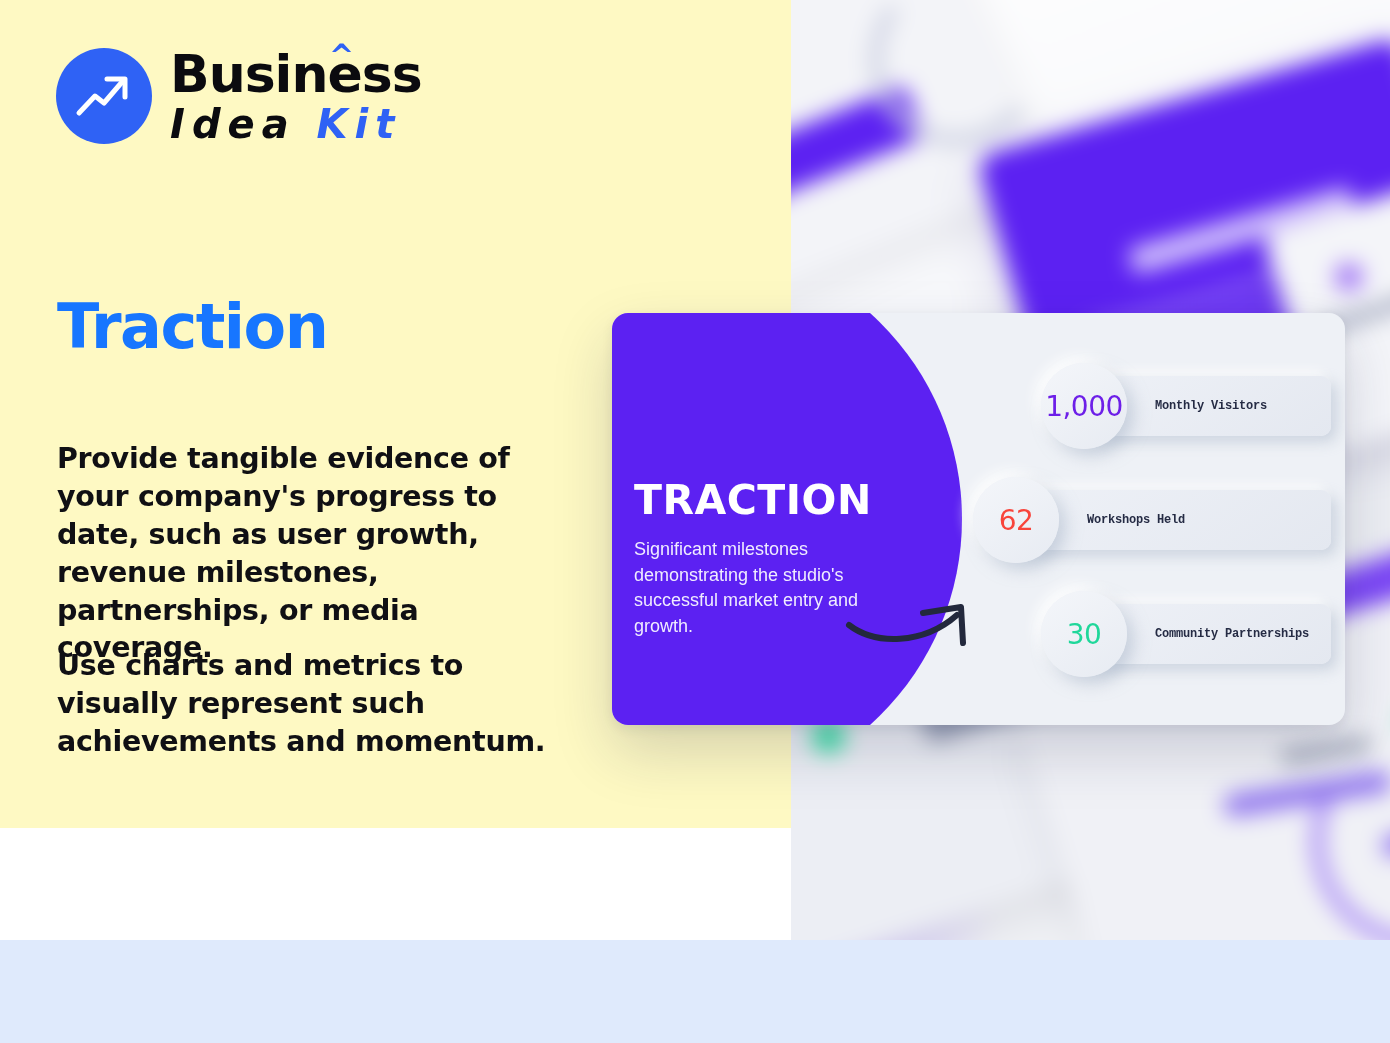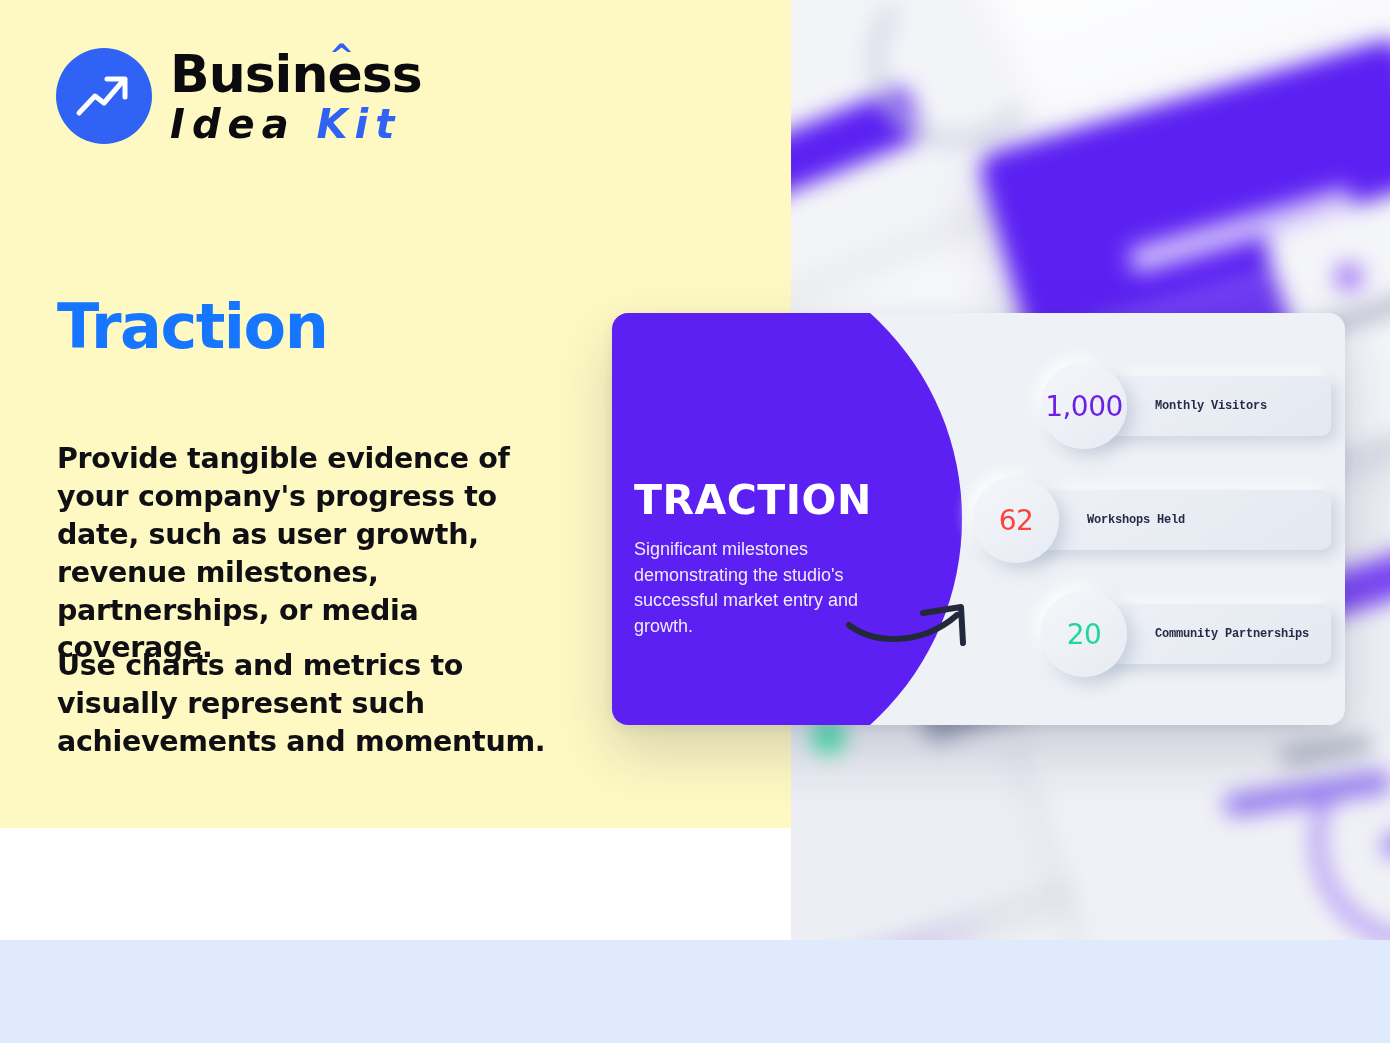--- a/index.html
+++ b/index.html
@@ -411,21 +411,21 @@
         <div class="metric-circle">
           <span class="metric-value v-red">62</span>
         </div>
       </div>
 
       <div class="metric-row">
         <div class="metric-pill">
           <span class="metric-label">Community Partnerships</span>
         </div>
         <div class="metric-circle">
-          <span class="metric-value v-green">20</span>
+          <span class="metric-value v-green">30</span>
         </div>
       </div>
 
     </div>
   </div>
 
   <div class="bottom-strip"></div>
 
 </div>
 

